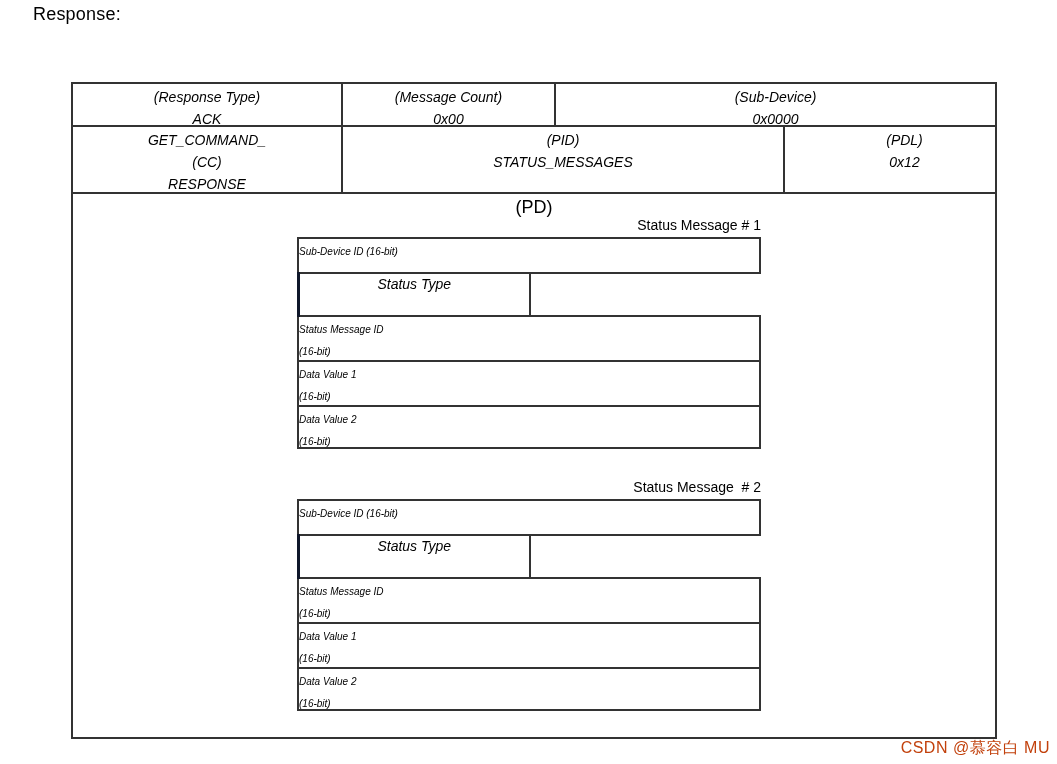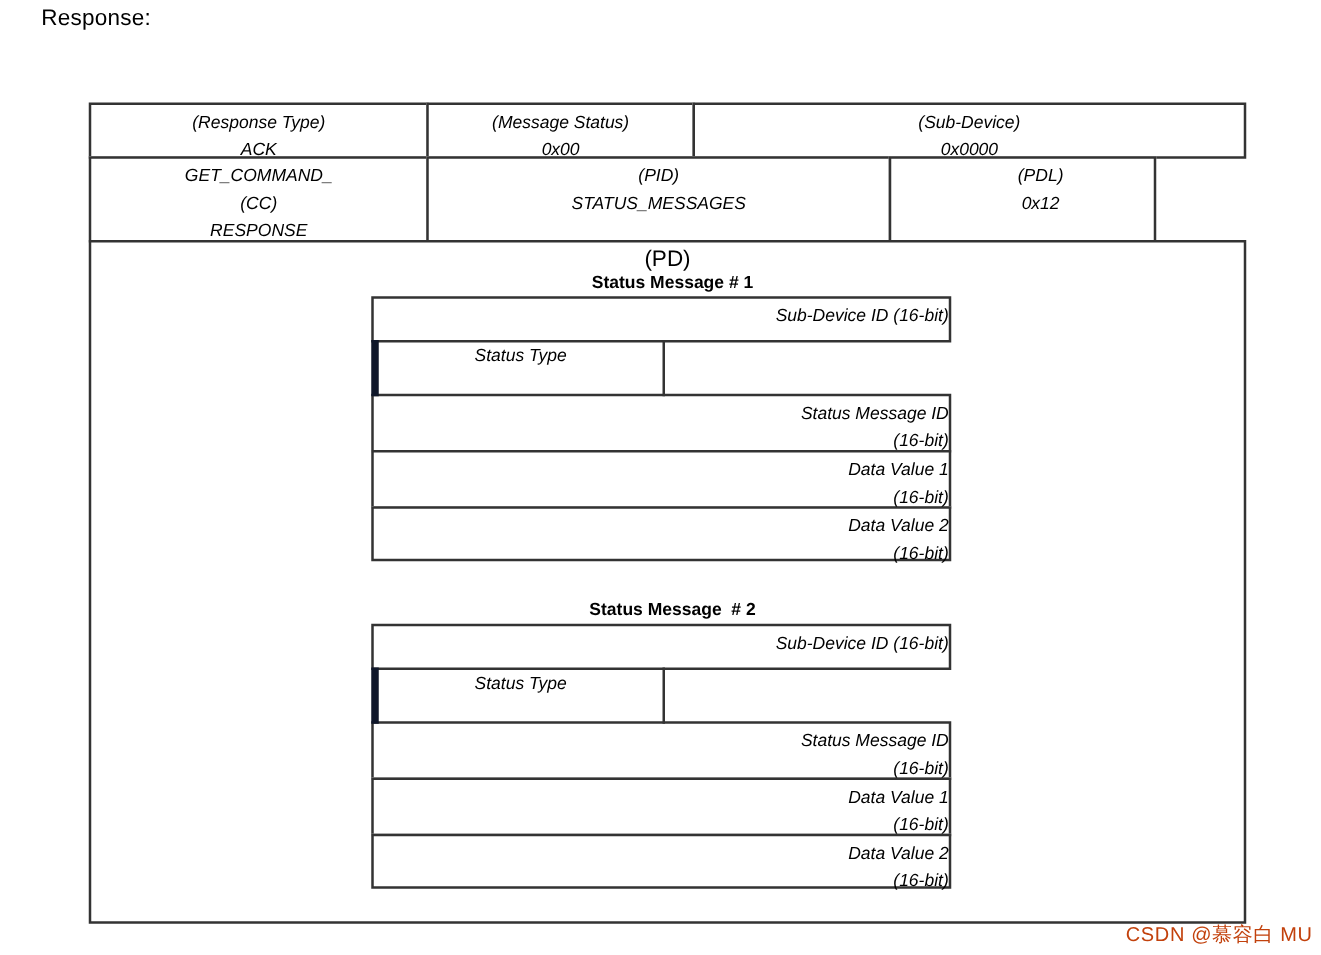--- a/index.html
+++ b/index.html
@@ -35,21 +35,21 @@
     line-height: 22px;
     padding-top: 2px;
     background: #ffffff;
   }
   .trow .tcell:first-child { margin-left: 0; }
   .row1 .tcell { height: 45px; }
   .row2 .tcell { height: 69px; margin-top: -2px; }
   .w-c1 { width: 272px; }
   .w-c2 { width: 215px; }
   .w-c3 { width: 443px; }
-  .w-c4 { width: 372px; }
+  .w-c4 { width: 444px; }
   .w-c5 { width: 214px; padding-left: 29px; }
   .pd-box {
     box-sizing: border-box;
     margin-top: -2px;
     border: 2px solid #333333;
     width: 926px;
     height: 547px;
     position: relative;
     background: #ffffff;
   }
@@ -63,40 +63,39 @@
     left: 224px;
     width: 464px;
   }
   .msg-block.b1 { top: 21px; }
   .msg-block.b2 { top: 283px; }
   .msg-label {
     padding-left: 18px;
     font-size: 14px;
     height: 22px;
     line-height: 20px;
-    text-align: center;
-    font-weight: bold;
+    text-align: right;
   }
   .mrow {
     box-sizing: border-box;
     border: 2px solid #333333;
     margin-top: -2px;
-    text-align: right;
-    font-size: 14px;
+    text-align: left;
+    font-size: 10px;
     line-height: 22px;
     padding-top: 2px;
     background: #ffffff;
   }
   .msg-label + .mrow { margin-top: 0; }
   .h-subdev { height: 37px; }
   .h-2line  { height: 47px; }
   .h-2line-b{ height: 44px; }
   .mrow-half {
     box-sizing: border-box;
-    border-left: 6px solid #0f172a;
+    border-left: 3px solid #0f172a;
     margin-top: -2px;
     height: 45px;
     position: relative;
     background: transparent;
   }
   .half-cell {
     box-sizing: border-box;
     width: 50%;
     height: 100%;
     border-right: 2px solid #333333;
@@ -122,21 +121,21 @@
   <div class="title">Response:</div>
 
   <div class="ptable">
 
     <div class="trow row1">
       <div class="tcell w-c1">
         <span class="line">(Response Type)</span>
         <span class="line">ACK</span>
       </div>
       <div class="tcell w-c2">
-        <span class="line">(Message Status)</span>
+        <span class="line">(Message Count)</span>
         <span class="line">0x00</span>
       </div>
       <div class="tcell w-c3">
         <span class="line">(Sub-Device)</span>
         <span class="line">0x0000</span>
       </div>
     </div>
 
     <div class="trow row2">
       <div class="tcell w-c1">

